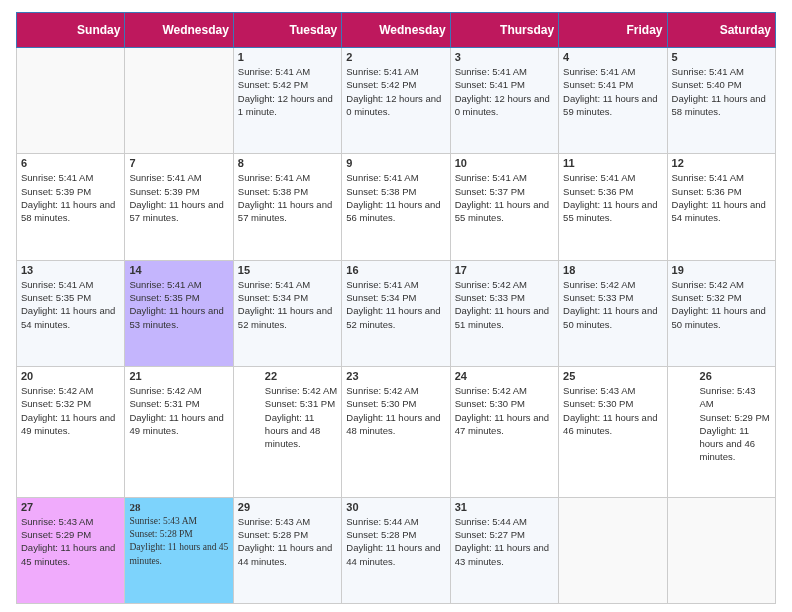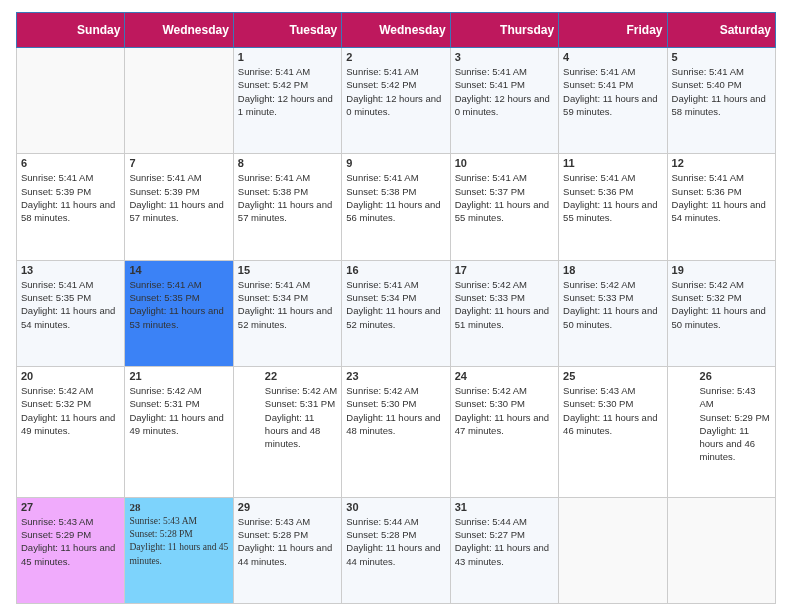--- a/index.html
+++ b/index.html
@@ -196,21 +196,21 @@
 Daylight: 11 hours and 54 minutes.</div>
           </td>
         </tr>
         <tr>
           <td style="background: rgb(245, 248, 252);">
             <span class="day-num">13</span>
             <div class="day-info" style="white-space: pre-line;">Sunrise: 5:41 AM
 Sunset: 5:35 PM
 Daylight: 11 hours and 54 minutes.</div>
           </td>
-          <td style="background: #3b82f6;">
+          <td style="background: #c4b5fd;">
             <span class="day-num">14</span>
             <div class="day-info" style="white-space: pre-line;">Sunrise: 5:41 AM
 Sunset: 5:35 PM
 Daylight: 11 hours and 53 minutes.</div>
           </td>
           <td style="background: rgb(245, 248, 252);">
             <span class="day-num">15</span>
             <div class="day-info" style="white-space: pre-line;">Sunrise: 5:41 AM
 Sunset: 5:34 PM
 Daylight: 11 hours and 52 minutes.</div>

